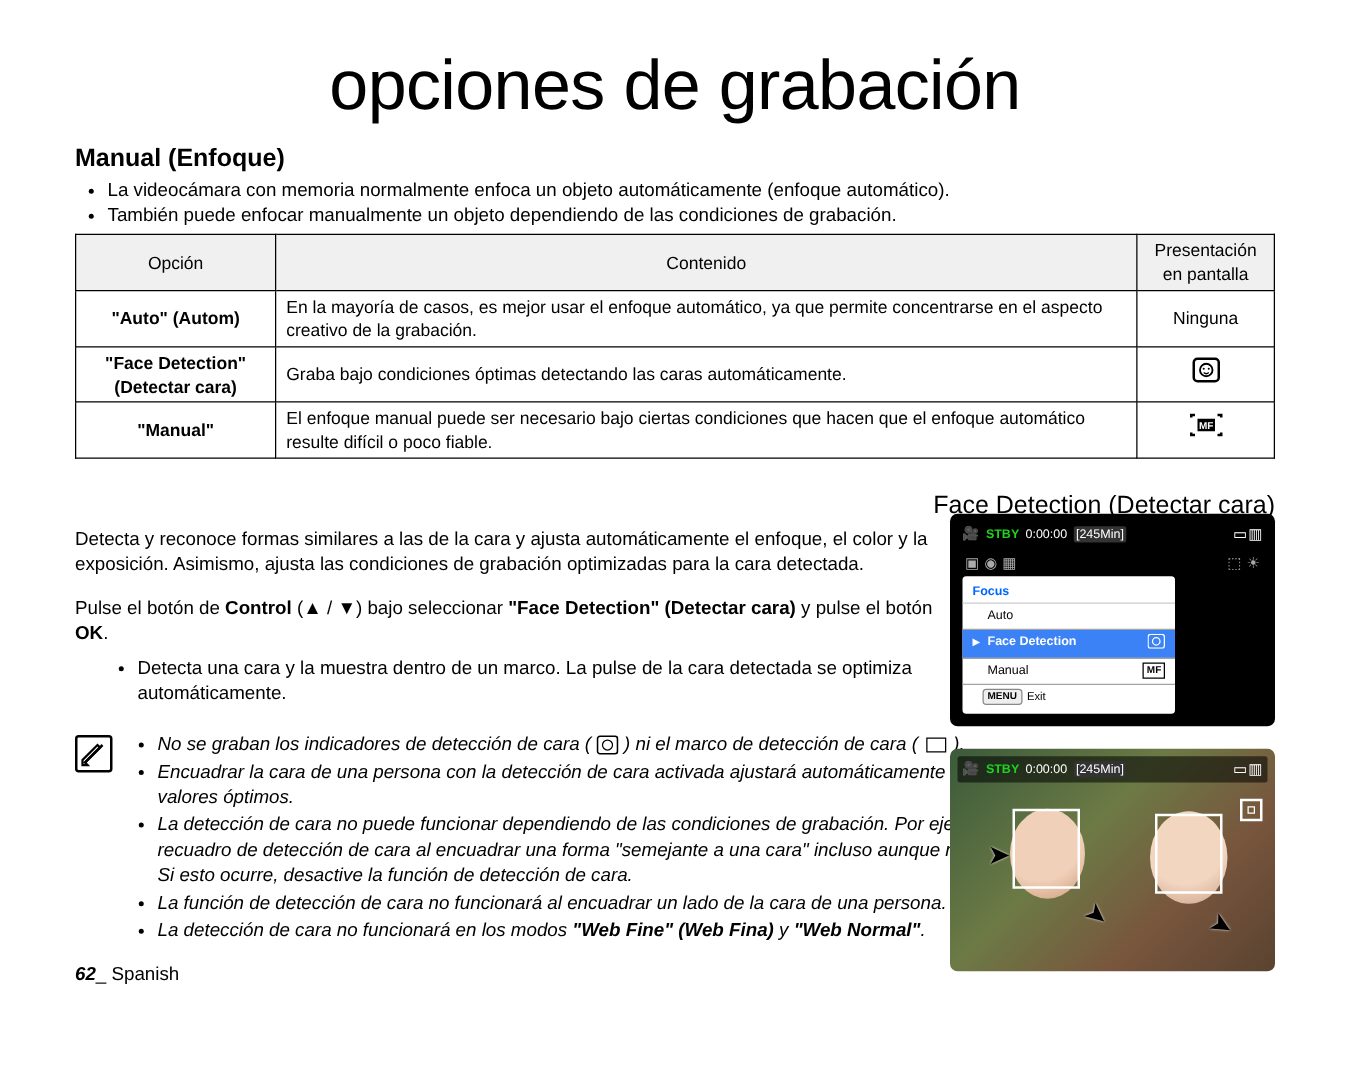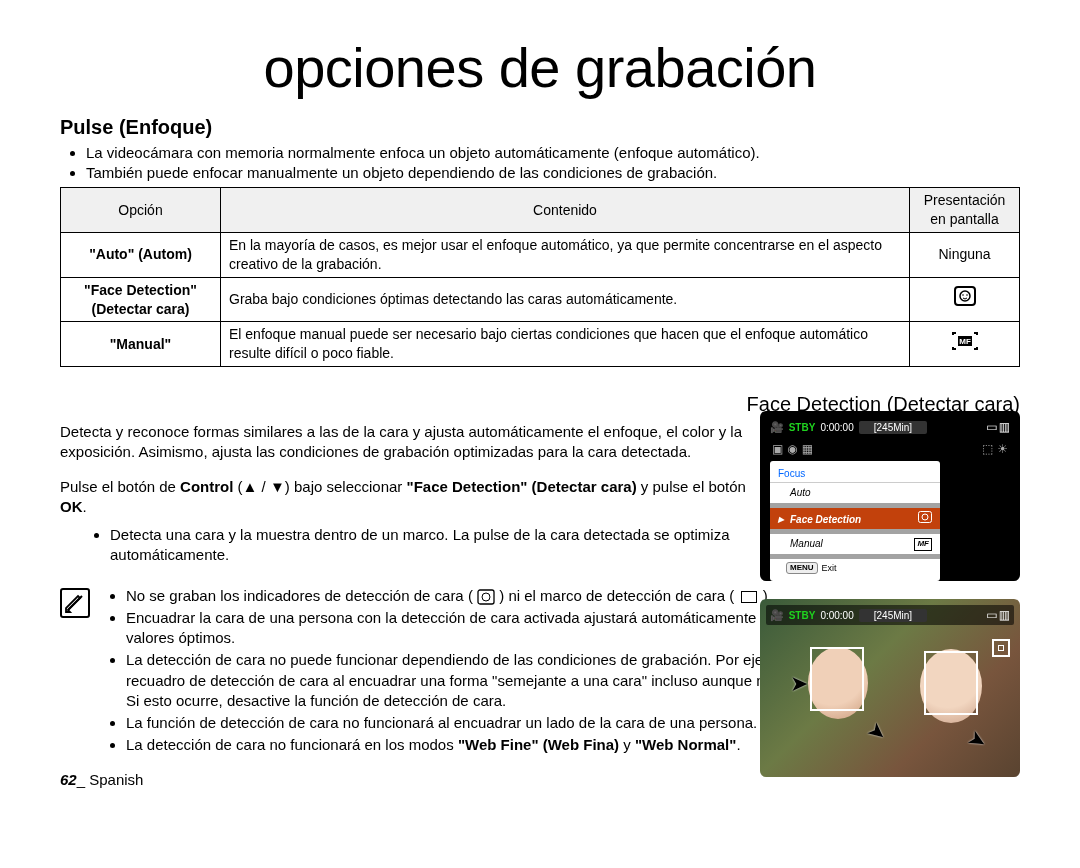--- a/index.html
+++ b/index.html
@@ -101,20 +101,21 @@
     flex-shrink: 0;
     margin-top: 2px;
   }
   .note-list {
     list-style: disc;
     padding-left: 22px;
     flex: 1;
   }
   .note-list li {
     margin-bottom: 2px;
+    font-style: italic;
   }
   .right-col {
     position: absolute;
     top: 20px;
     right: 0;
     width: 260px;
   }
   
   .lcd {
     background: #000;
@@ -132,48 +133,47 @@
     align-items: center;
     gap: 5px;
     background: rgba(0,0,0,.7);
     padding: 2px 4px;
     border-radius: 2px;
     margin-bottom: 4px;
   }
   .lcd .cam-icon { font-size: 11px; }
   .stby { color: #1fd21f; font-weight: bold; }
   .timecode { color: #fff; }
-  .dur { background: #333; padding: 0 15px; border-radius: 2px; }
+  .dur { background: #333; padding: 0 2px; border-radius: 2px; }
   .spacer { flex: 1; }
   .batt-group span { font-size: 12px; margin-left: 1px; }
   .menu-panel {
     background: #fff;
     border-radius: 3px;
     color: #000;
     width: 170px;
     margin-left: 4px;
     padding: 4px 0;
     font-size: 10px;
   }
   .menu-title {
     color: #0066ff;
-    font-weight: normal;
+    font-weight: bold;
     padding: 2px 8px;
     border-bottom: 1px solid #ccc;
   }
   .menu-item {
     padding: 3px 8px;
-    border-bottom: 5px solid #a3a3a3;
+    border-bottom: 1px solid #a3a3a3;
     display: flex;
-    align-items: flex-end;
+    align-items: flex-start;
     gap: 4px;
-    font-style: italic;
   }
   .menu-item.sel {
-    background: #c2410c;
+    background: #3b82f6;
     color: #fff;
   }
   .menu-item .arrow { width: 8px; }
   .menu-item.sel .arrow::before { content: "▶"; font-size: 8px; }
   .menu-item .mi-icon { margin-left: auto; }
   .menu-exit {
     padding: 3px 16px;
     font-size: 9px;
     display: flex;
     gap: 4px;
@@ -230,21 +230,21 @@
     width:16px; height:12px;
     vertical-align:middle;
     margin:0 2px;
   }
 </style>
 </head>
 <body>
 
 <h1 class="main-title">opciones de grabación</h1>
 
-<h2 class="section-title">Pulse (Enfoque)</h2>
+<h2 class="section-title">Manual (Enfoque)</h2>
 <ul class="intro-list">
   <li>La videocámara con memoria normalmente enfoca un objeto automáticamente (enfoque automático).</li>
   <li>También puede enfocar manualmente un objeto dependiendo de las condiciones de grabación.</li>
 </ul>
 
 <table class="opts">
   <thead>
     <tr>
       <th>Opción</th>
       <th>Contenido</th>

